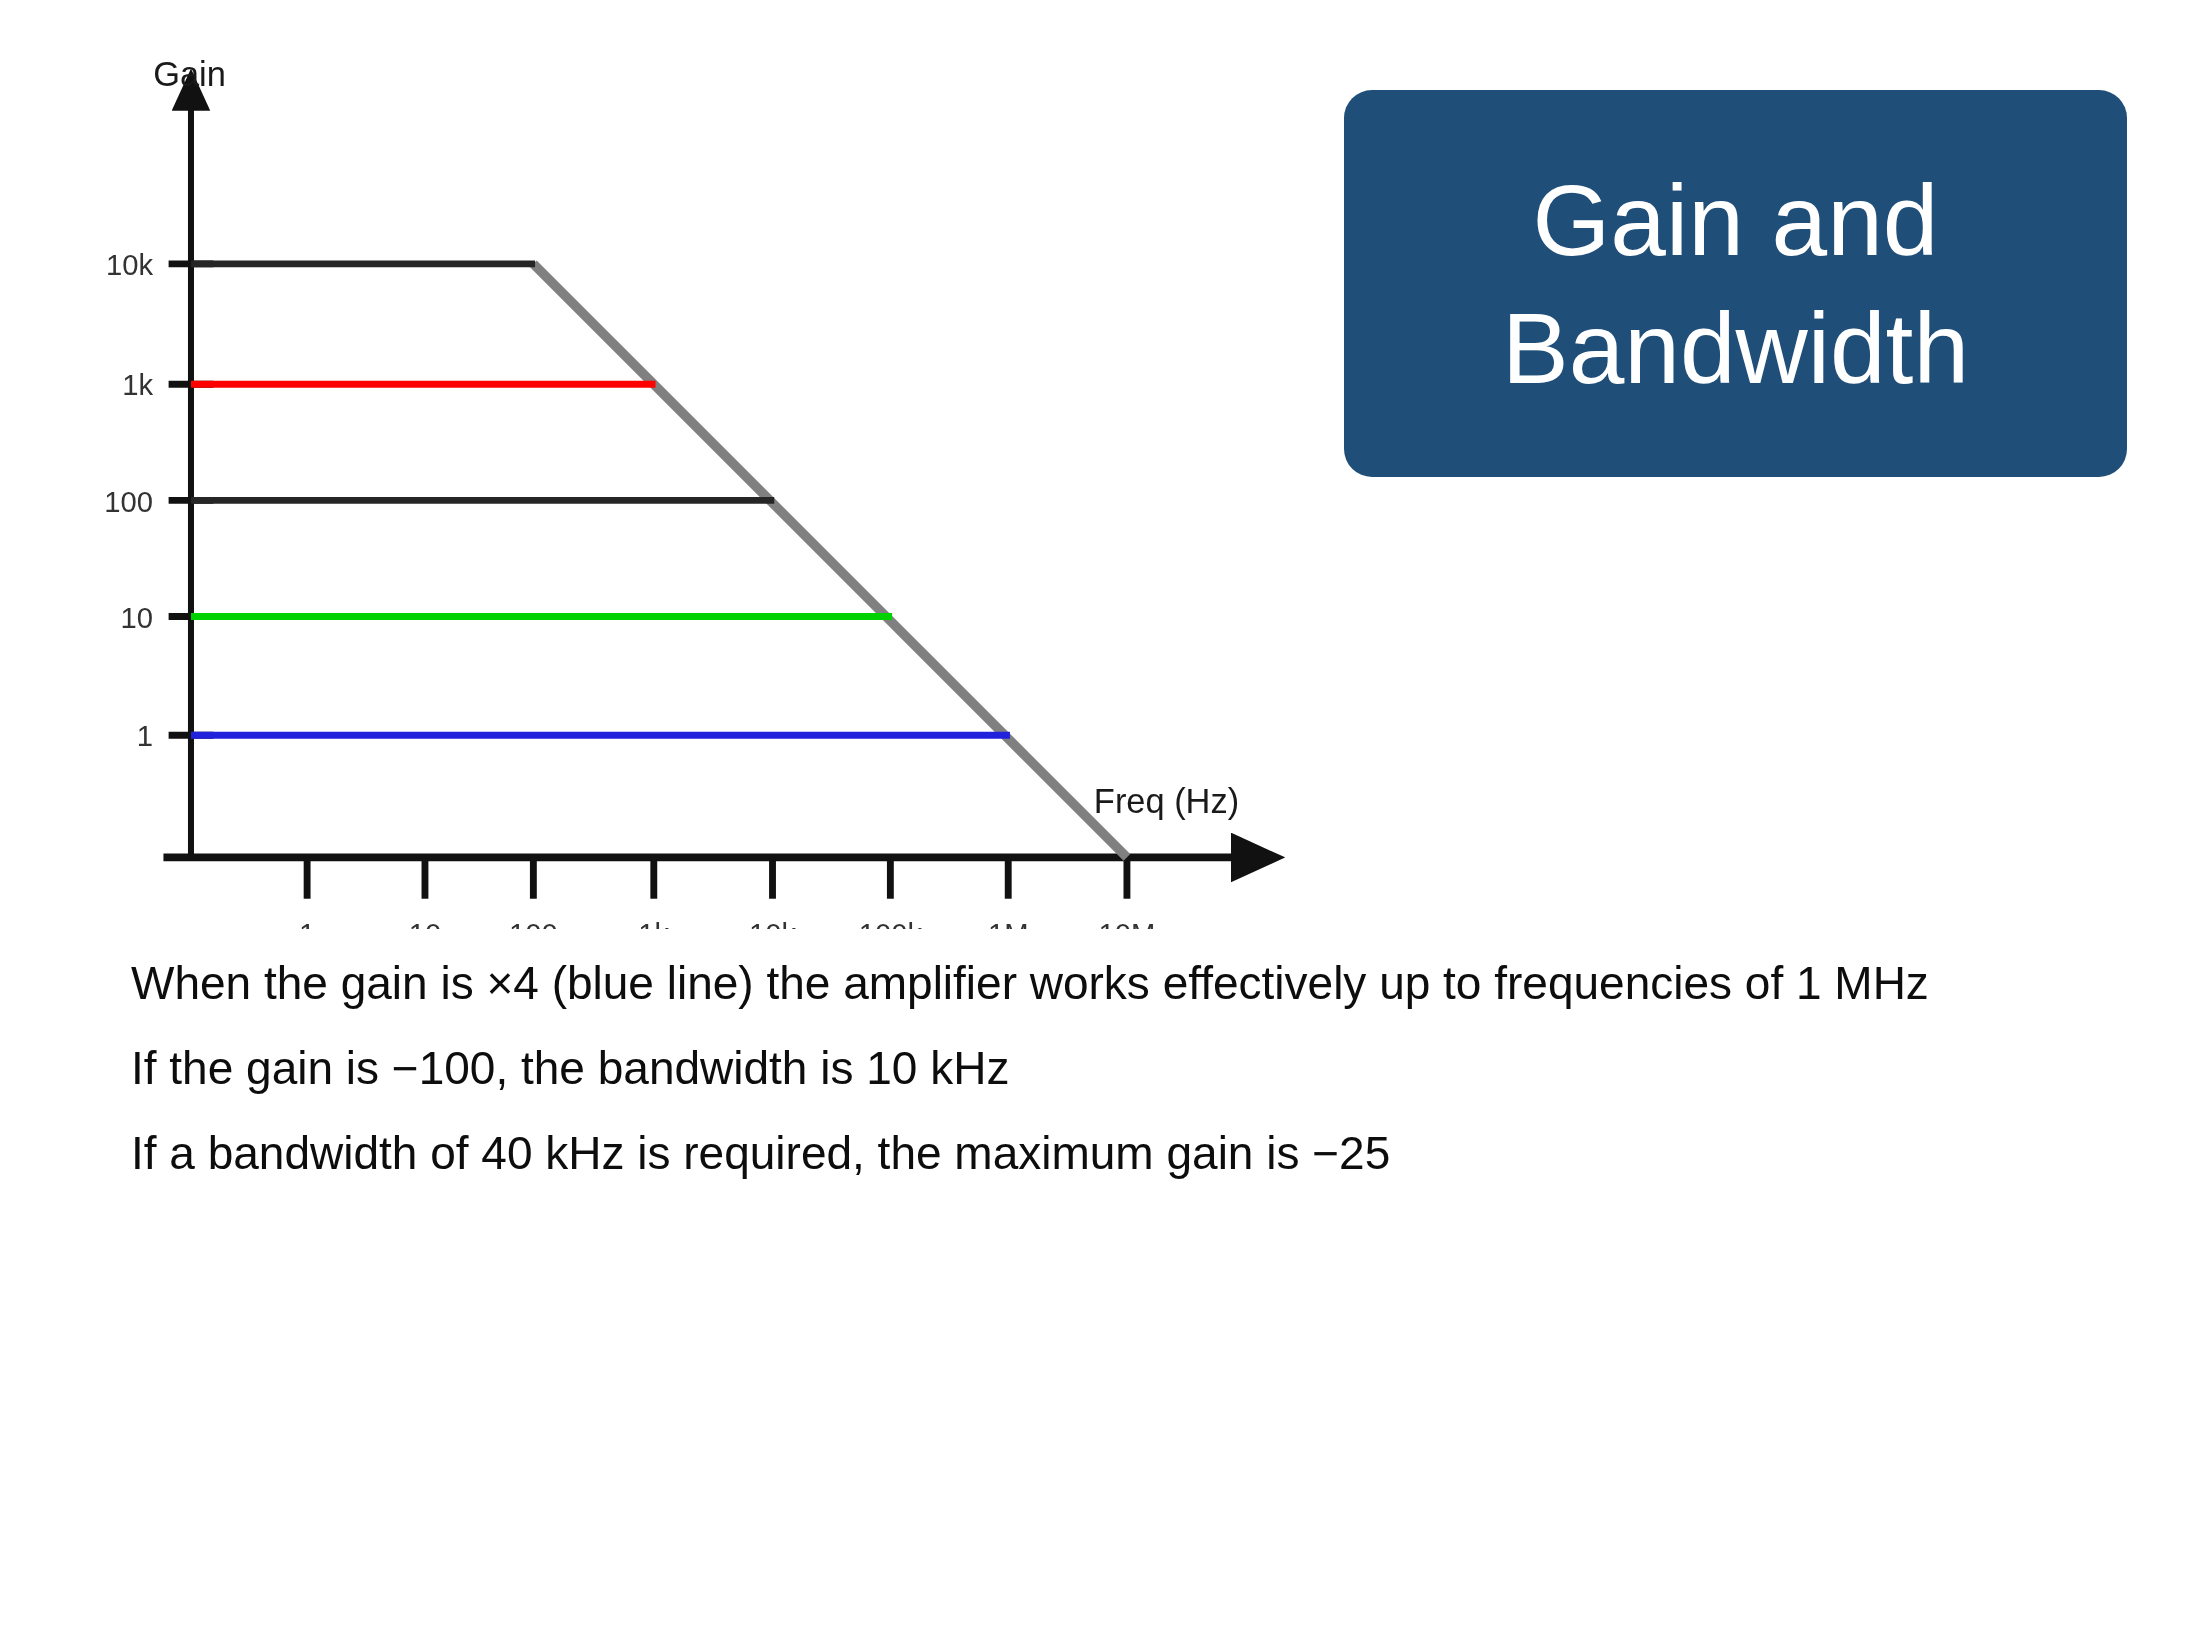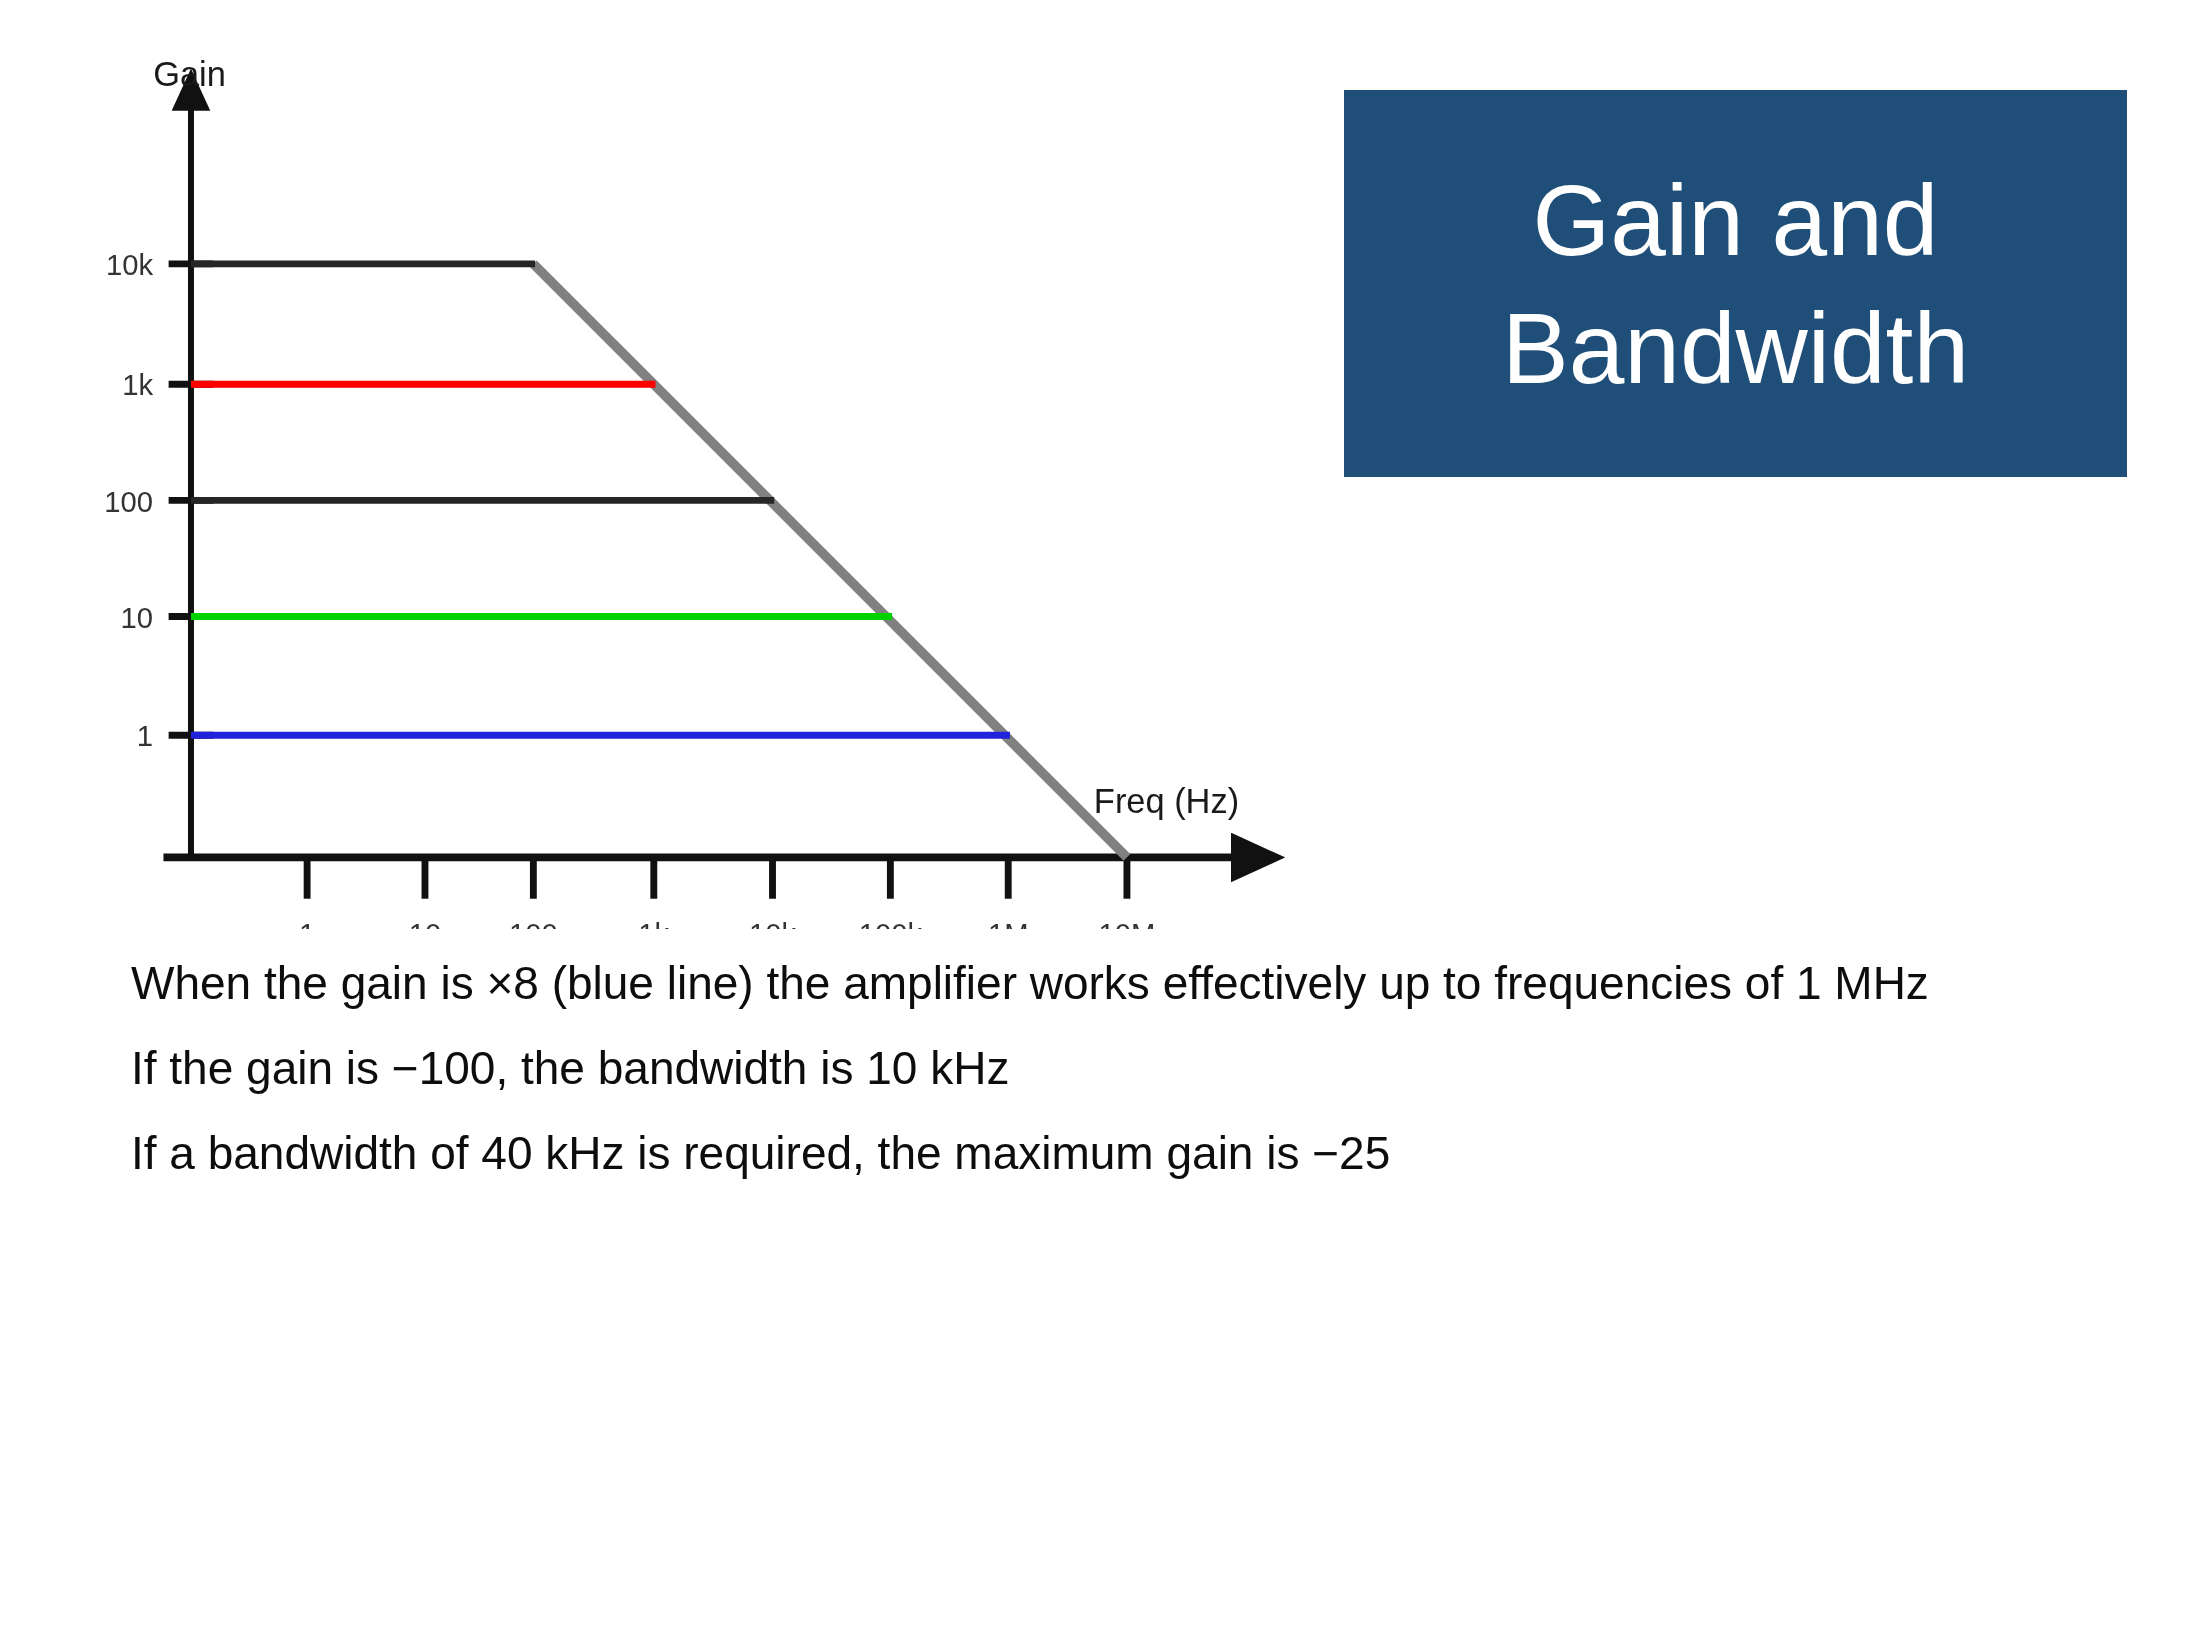--- a/index.html
+++ b/index.html
@@ -30,20 +30,21 @@
     position: absolute;
     left: 1344px;
     top: 90px;
     width: 783px;
     height: 387px;
     background: #1F4E79;
     display: flex;
     align-items: center;
     justify-content: center;
     box-sizing: border-box;
+    border-radius: 28px;
   }
   #title-text {
     color: #ffffff;
     font-family: "Liberation Sans", sans-serif;
     font-size: 100px;
     font-weight: 400;
     line-height: 1.28;
     text-align: center;
     letter-spacing: 0px;
     white-space: pre-line;
@@ -155,19 +156,19 @@
       <text class="axis-title" x="1356" y="905" text-anchor="middle">Freq (Hz)</text>
     </svg>
   </div>
 
   <div id="title-box">
     <div id="title-text">Gain and
 Bandwidth</div>
   </div>
 
   <div id="body-text">
-    <p class="para">When the gain is ×8 (blue line) the amplifier works effectively up to frequencies of 1 MHz</p>
+    <p class="para">When the gain is ×4 (blue line) the amplifier works effectively up to frequencies of 1 MHz</p>
     <p class="para">If the gain is −100, the bandwidth is 10 kHz</p>
     <p class="para">If a bandwidth of 40 kHz is required, the maximum gain is −25</p>
   </div>
 
 </div>
 
 
 </body></html>

